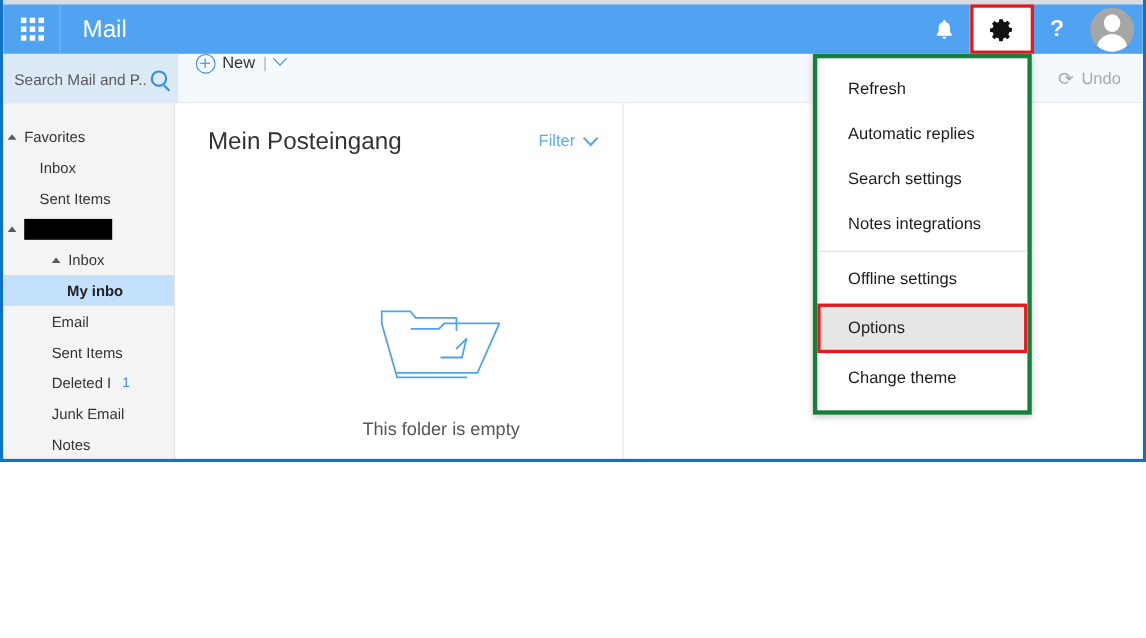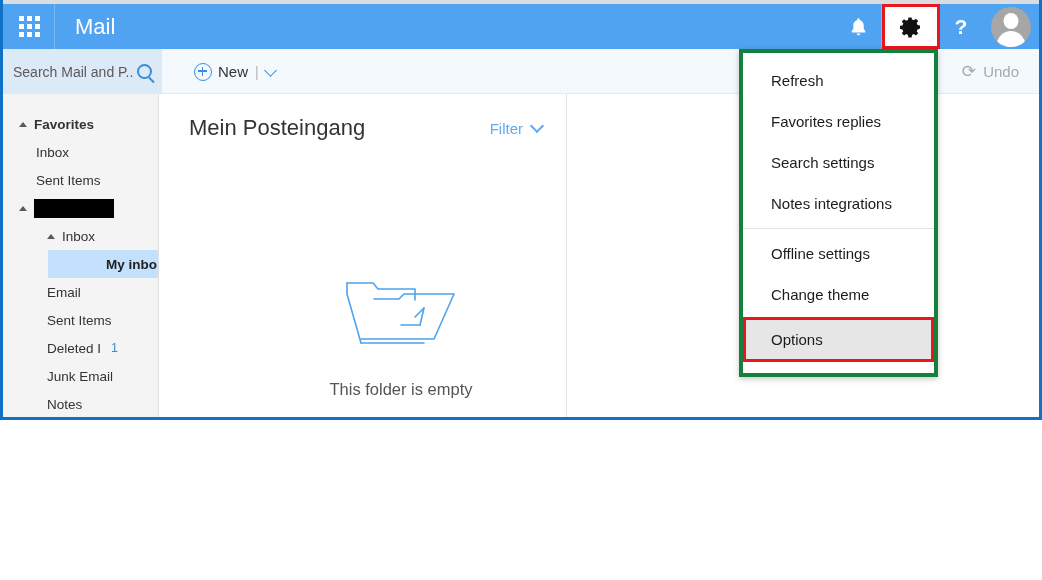--- a/index.html
+++ b/index.html
@@ -153,24 +153,24 @@
     content: "";
     position: absolute;
     right: -5px; bottom: -4px;
     width: 7px; height: 2px;
     background: #3a8ddd;
     transform: rotate(45deg);
   }
 
   #new-btn {
     position: absolute;
-    left: 191px; top: 0;
+    left: 175px; top: 0;
     height: 45px;
     display: flex;
-    align-items: center;
+    align-items: flex-start;
     gap: 6px;
     cursor: pointer;
   }
   .circle-plus {
     width: 16px; height: 16px;
     border: 1.5px solid #3a8ddd;
     border-radius: 50%;
     position: relative;
   }
   .circle-plus::before, .circle-plus::after {
@@ -226,31 +226,30 @@
     display: flex;
     align-items: center;
     cursor: pointer;
     position: relative;
     white-space: nowrap;
   }
   .nav-row.selected {
     background: #c3e0fd;
     font-weight: bold;
     color: #222;
-    margin-left: 45px;
   }
   .caret {
     width: 0; height: 0;
     border-left: 4.5px solid transparent;
     border-right: 4.5px solid transparent;
     border-bottom: 5px solid #5a5a5a;
     margin-right: 7px;
     flex: none;
   }
-  .lvl0 { padding-left: 16px; font-weight: bold; }
+  .lvl0 { padding-left: 4px; }
   .lvl1 { padding-left: 33px; }
   .lvl2 { padding-left: 44px; }
   .lvl3 { padding-left: 58px; }
   .redacted {
     display: inline-block;
     width: 80px; height: 19px;
     background: #000000;
   }
   .count-badge {
     color: #3a8ddd;
@@ -497,33 +496,33 @@
     </div>
   </div>
 
   <div id="reading-pane"></div>
 
   <div id="settings-menu">
       <div class="menu-item">
         <span>Refresh</span>
       </div>
       <div class="menu-item">
-        <span>Favorites replies</span>
+        <span>Automatic replies</span>
       </div>
       <div class="menu-item">
         <span>Search settings</span>
       </div>
       <div class="menu-item">
         <span>Notes integrations</span>
       </div>
       <div class="menu-sep"></div>
       <div class="menu-item">
         <span>Offline settings</span>
       </div>
+      <div class="menu-item highlighted">
+        <span>Options</span>
+      </div>
       <div class="menu-item">
         <span>Change theme</span>
       </div>
-      <div class="menu-item highlighted">
-        <span>Options</span>
-      </div>
     </div>
 
 </div>
 
 </body></html>

